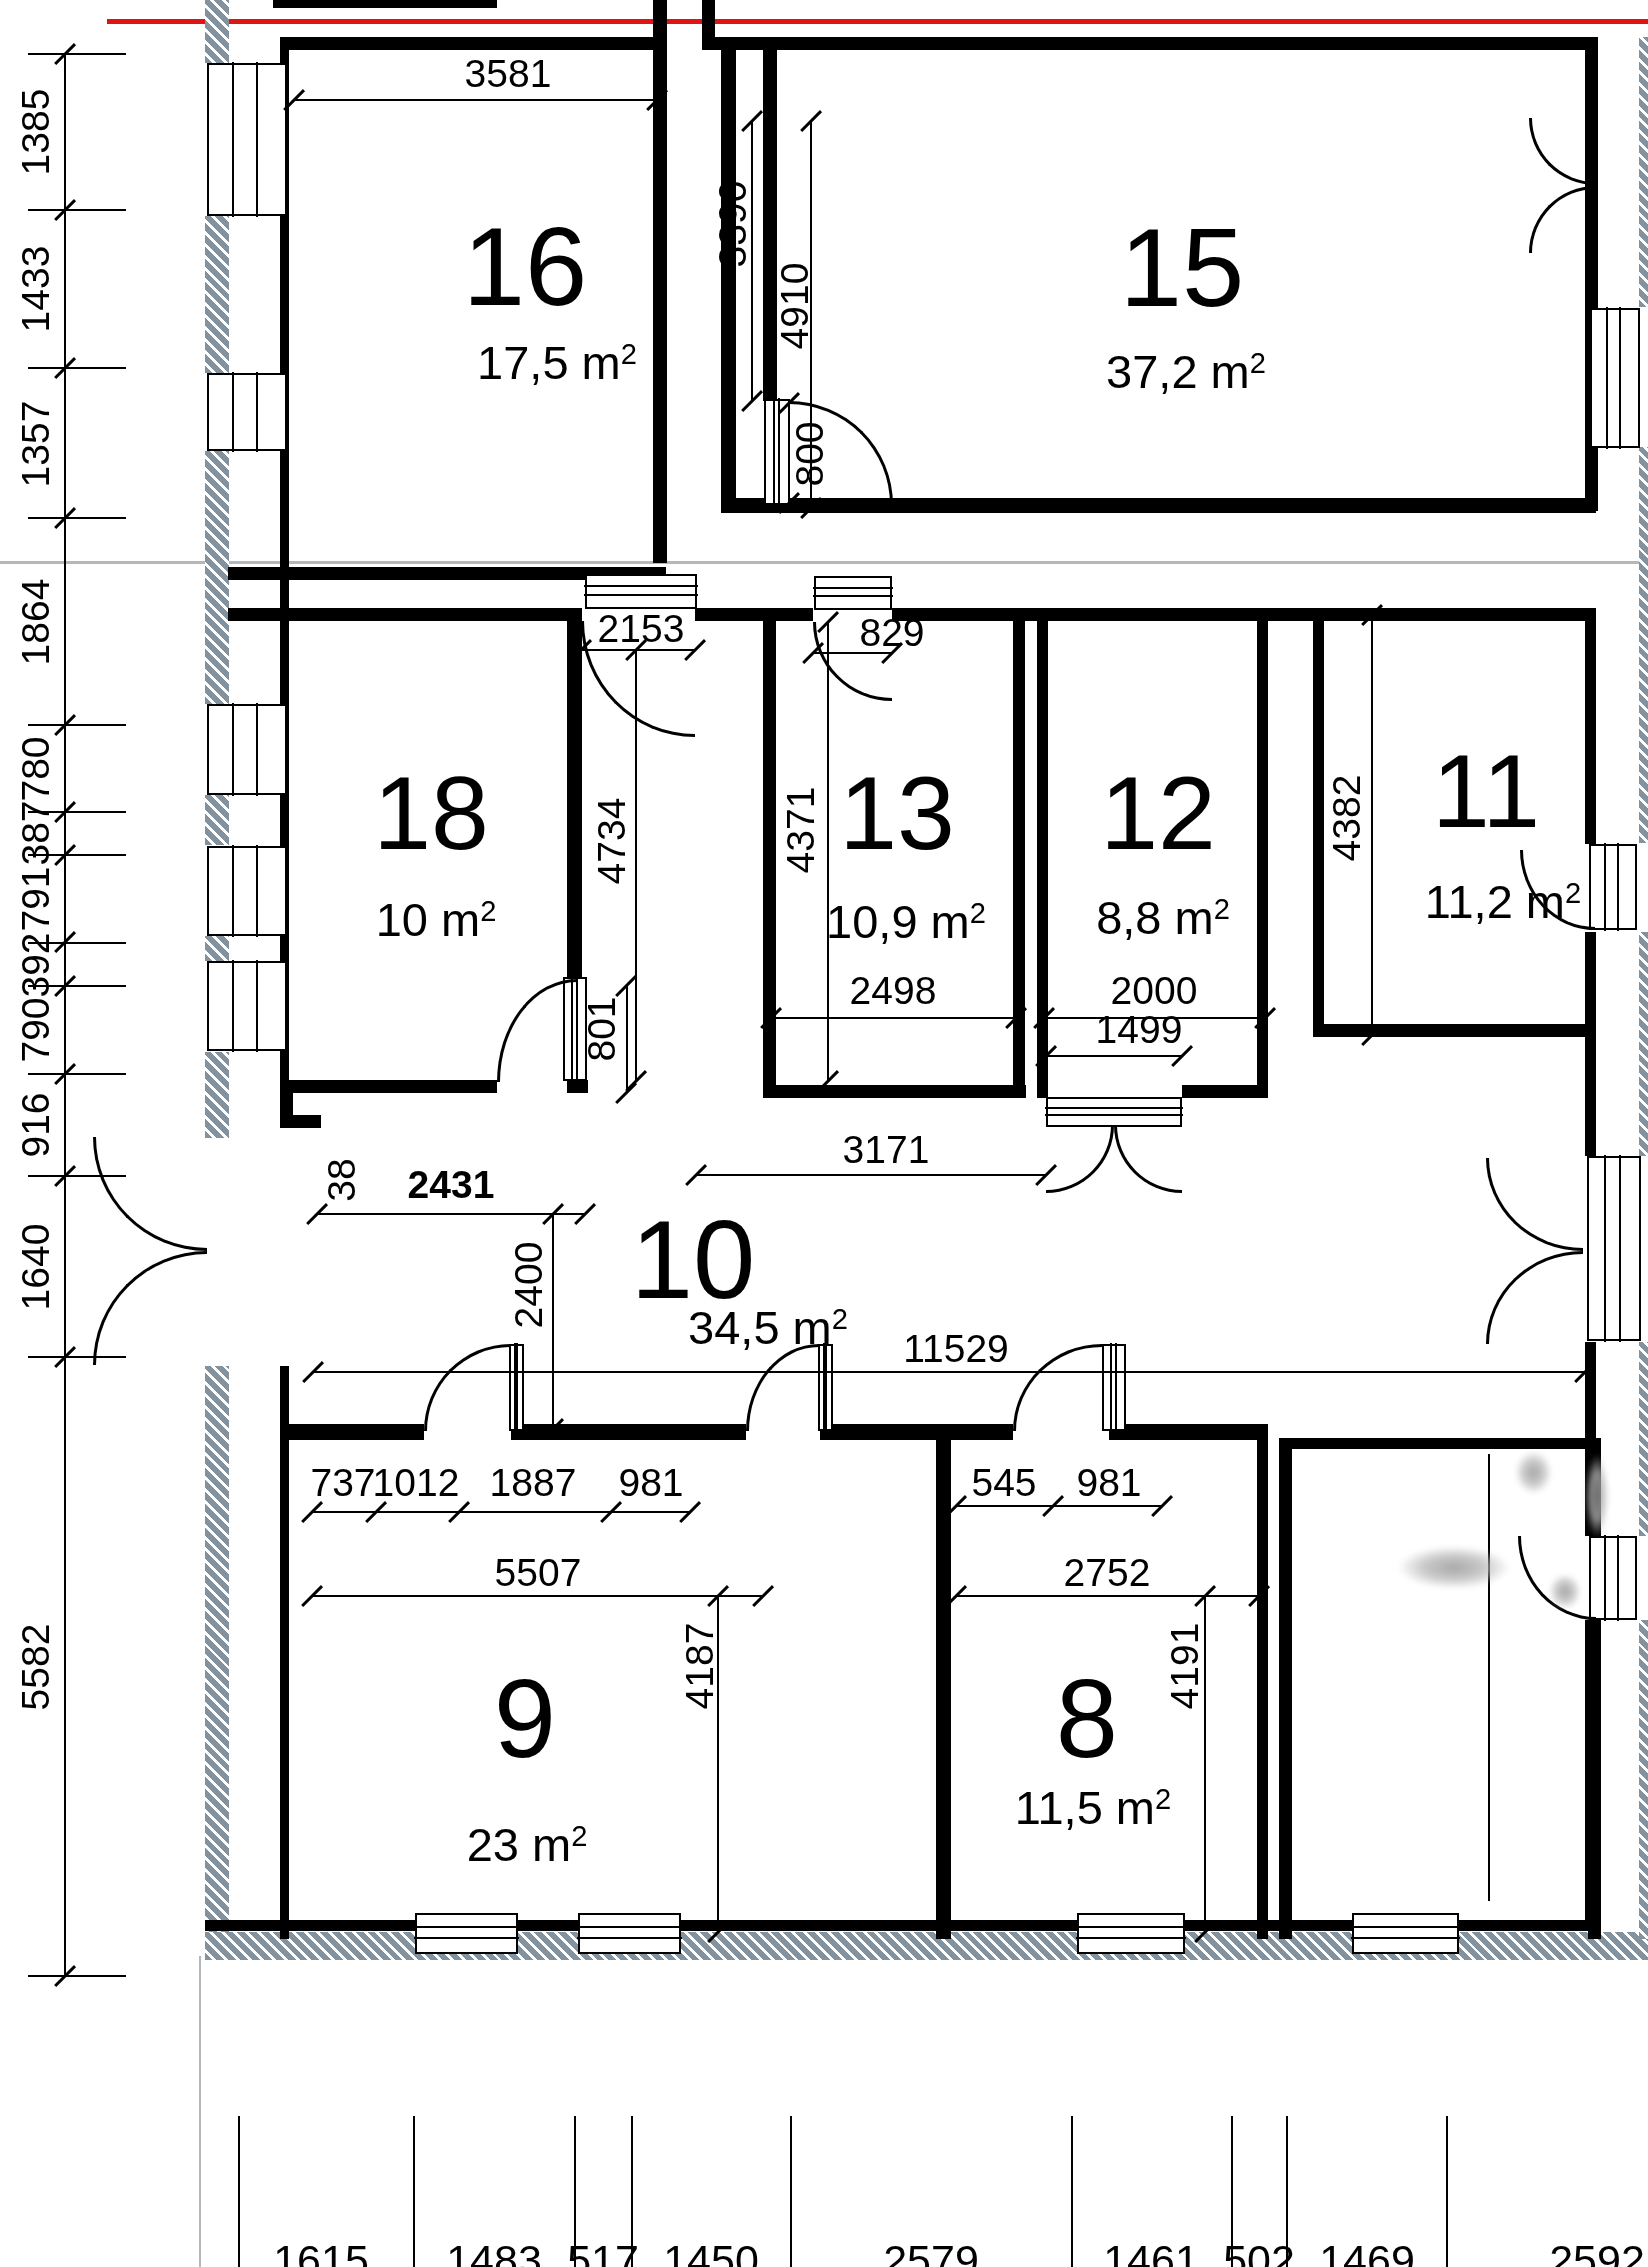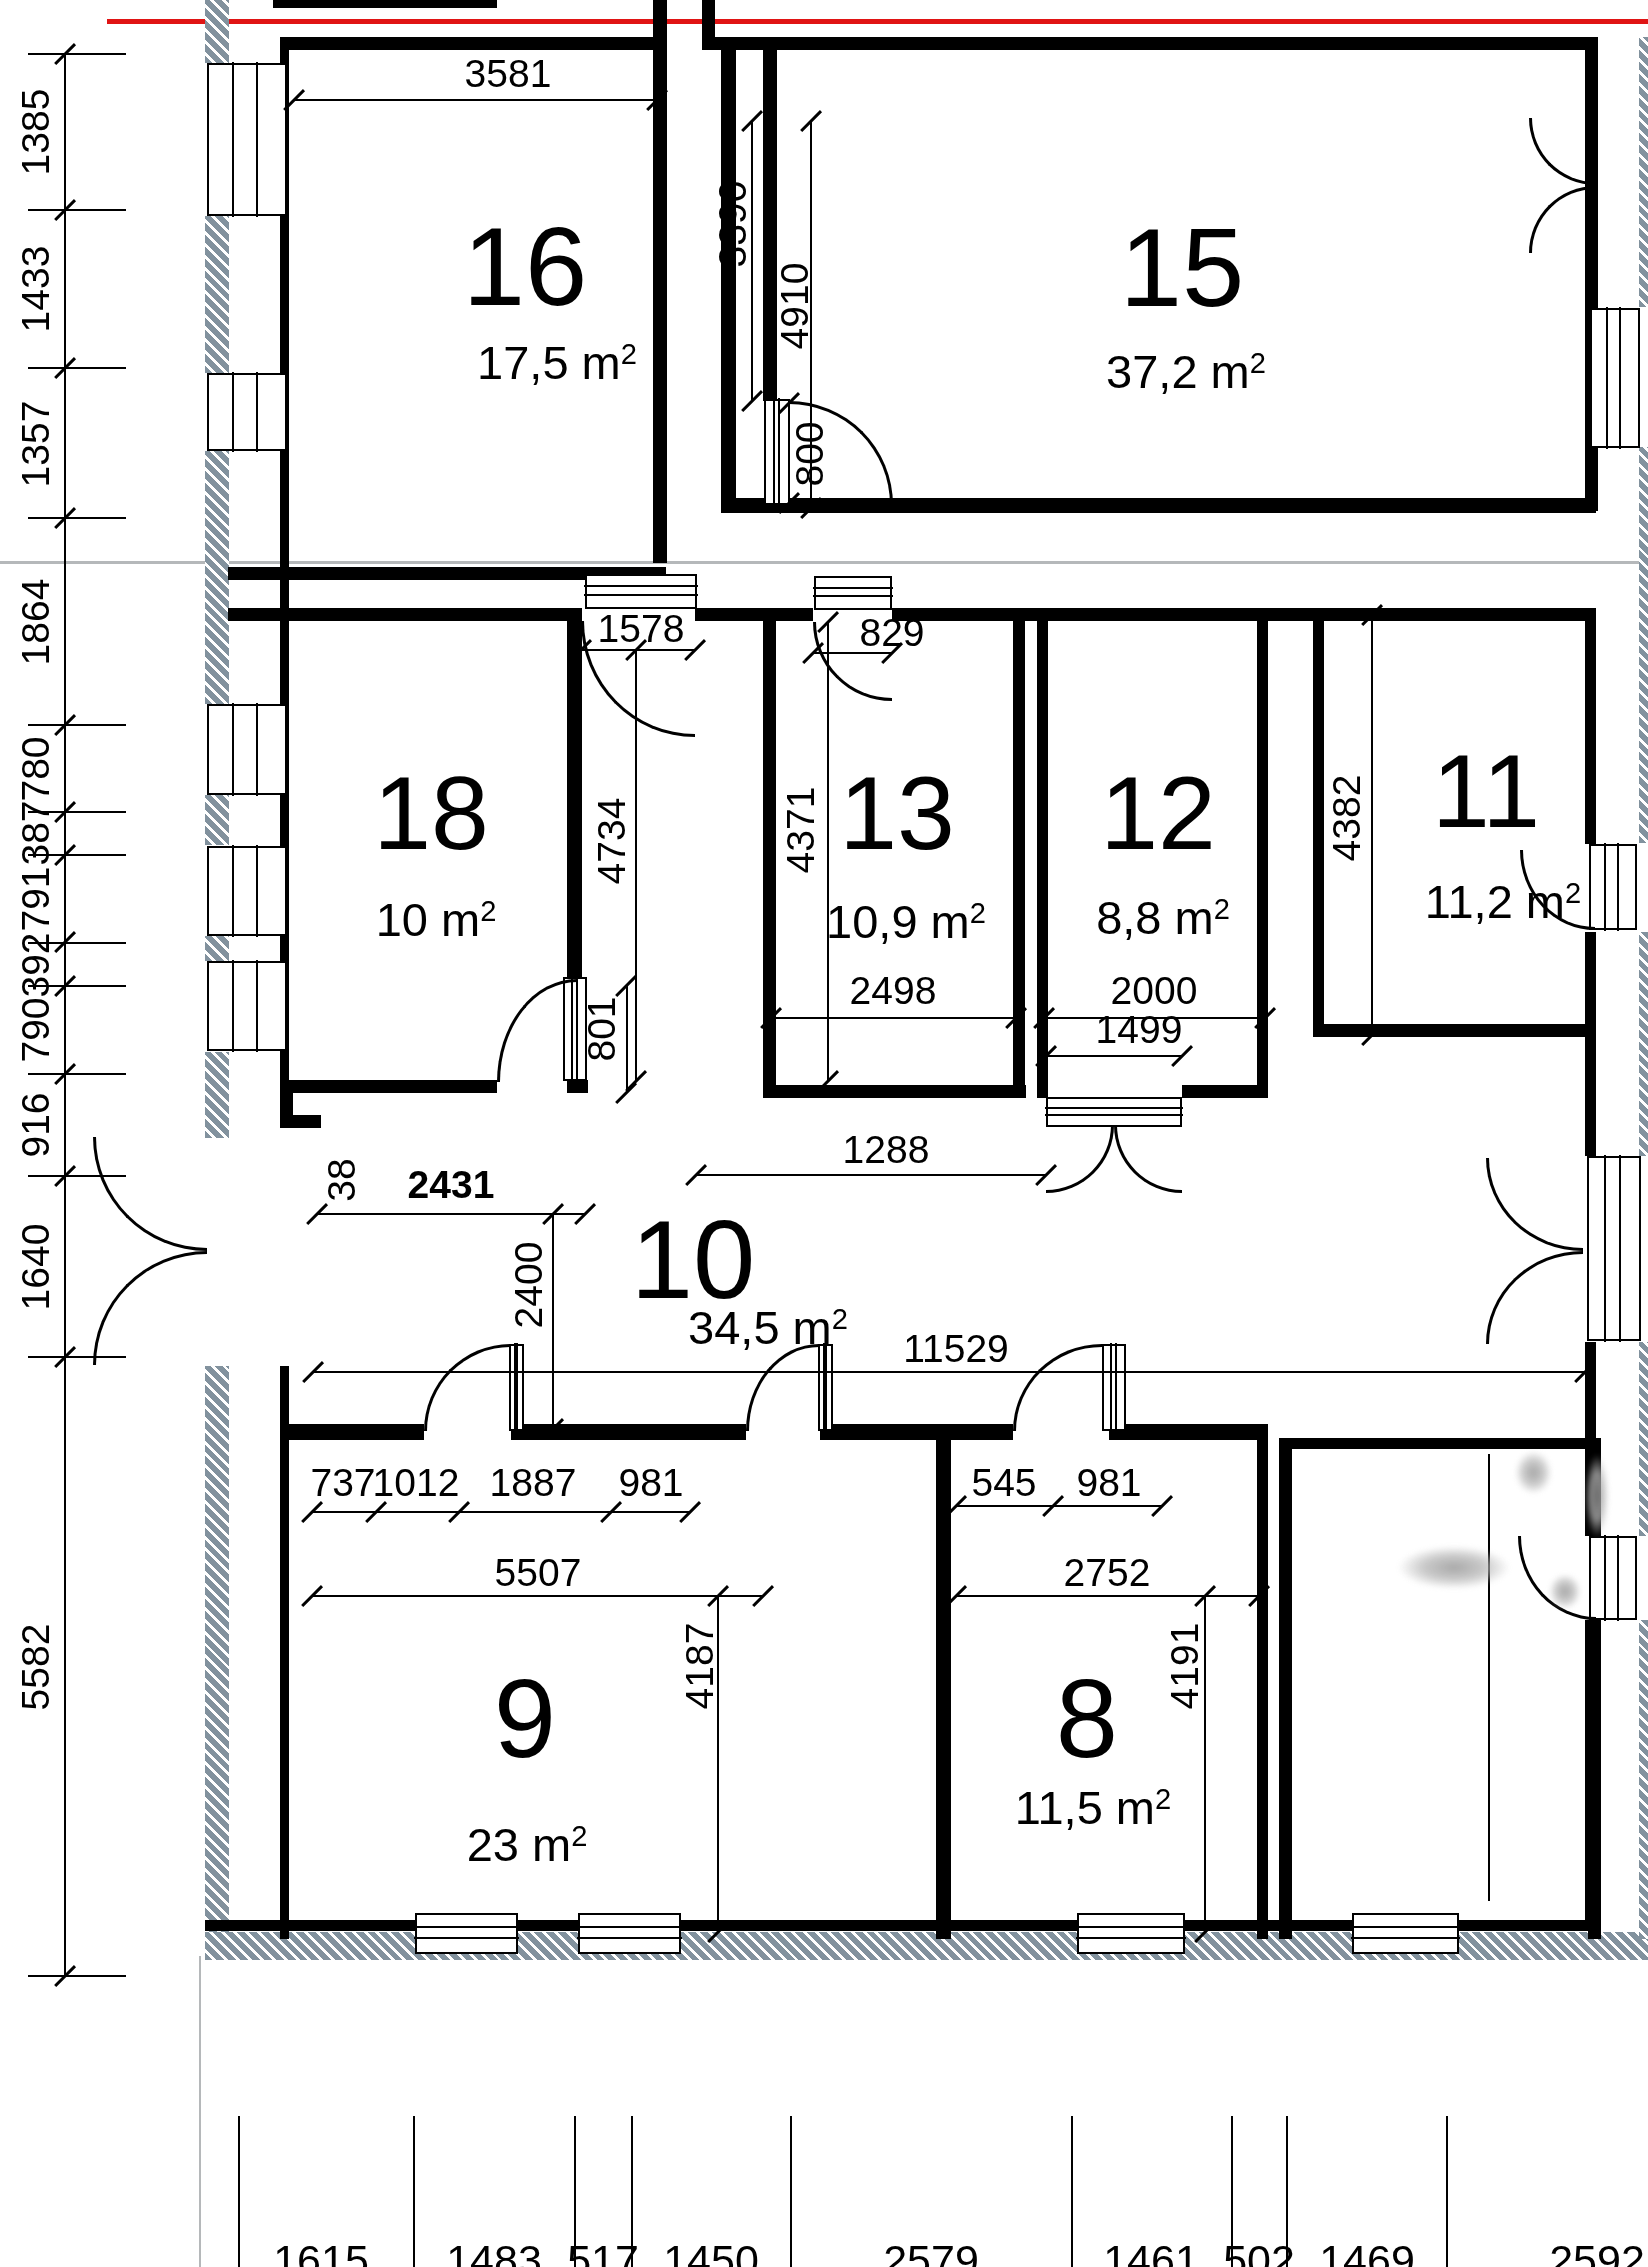--- a/index.html
+++ b/index.html
@@ -278,40 +278,40 @@
     <div class="abs tick" style="left: 789px; top: 403px;"></div>
     <div class="abs tick" style="left: 789px; top: 503px;"></div>
     <div class="abs lbl" style="left: 508px; top: 73px; font-size: 39px;">3581</div>
     <div class="abs lbl rot" style="left: 732px; top: 224px; font-size: 39px;">3390</div>
     <div class="abs lbl rot" style="left: 794px; top: 306px; font-size: 39px;">4910</div>
     <div class="abs lbl rot" style="left: 809px; top: 454px; font-size: 39px;">800</div>
     <div class="abs lbl" style="left: 525px; top: 267px; font-size: 112px;">16</div>
     <div class="abs lbl" style="left: 557px; top: 362px; font-size: 47px;">17,5 m<span class="sup">2</span></div>
     <div class="abs lbl" style="left: 1182px; top: 268px; font-size: 112px;">15</div>
     <div class="abs lbl" style="left: 1186px; top: 371px; font-size: 47px;">37,2 m<span class="sup">2</span></div>
-    <div class="abs lbl" style="left: 641px; top: 628px; font-size: 39px;">1578</div>
+    <div class="abs lbl" style="left: 641px; top: 628px; font-size: 39px;">2153</div>
     <div class="abs lbl" style="left: 865px; top: 632px; font-size: 39px; margin-left: 27px;">829</div>
     <div class="abs lbl" style="left: 431px; top: 813px; font-size: 104px;">18</div>
     <div class="abs lbl" style="left: 436px; top: 919px; font-size: 47px;">10 m<span class="sup">2</span></div>
     <div class="abs lbl rot" style="left: 611px; top: 841px; font-size: 39px;">4734</div>
     <div class="abs lbl" style="left: 897px; top: 813px; font-size: 104px;">13</div>
     <div class="abs lbl rot" style="left: 800px; top: 830px; font-size: 39px;">4371</div>
     <div class="abs lbl" style="left: 906px; top: 921px; font-size: 47px;">10,9 m<span class="sup">2</span></div>
     <div class="abs lbl" style="left: 893px; top: 990px; font-size: 39px;">2498</div>
     <div class="abs lbl" style="left: 1158px; top: 813px; font-size: 104px;">12</div>
     <div class="abs lbl" style="left: 1163px; top: 917px; font-size: 47px;">8,8 m<span class="sup">2</span></div>
     <div class="abs lbl" style="left: 1154px; top: 990px; font-size: 39px;">2000</div>
     <div class="abs lbl" style="left: 1139px; top: 1029px; font-size: 39px;">1499</div>
     <div class="abs lbl" style="left: 1486px; top: 791px; font-size: 104px;">11</div>
     <div class="abs lbl rot" style="left: 1346px; top: 818px; font-size: 39px;">4382</div>
     <div class="abs lbl" style="left: 1503px; top: 901px; font-size: 47px;">11,2 m<span class="sup">2</span></div>
     <div class="abs lbl rot" style="left: 601px; top: 1029px; font-size: 39px;">801</div>
     <div class="abs lbl rot" style="left: 341px; top: 1180px; font-size: 39px;">38</div>
     <div class="abs lbl" style="left: 451px; top: 1184px; font-size: 39px; font-weight: bold;">2431</div>
-    <div class="abs lbl" style="left: 886px; top: 1149px; font-size: 39px;">1288</div>
+    <div class="abs lbl" style="left: 886px; top: 1149px; font-size: 39px;">3171</div>
     <div class="abs lbl" style="left: 693px; top: 1260px; font-size: 112px;">10</div>
     <div class="abs lbl rot" style="left: 528px; top: 1285px; font-size: 39px;">2400</div>
     <div class="abs lbl" style="left: 768px; top: 1327px; font-size: 47px;">34,5 m<span class="sup">2</span></div>
     <div class="abs lbl" style="left: 956px; top: 1348px; font-size: 39px;">11529</div>
     <div class="abs lbl" style="left: 343px; top: 1482px; font-size: 39px;">737</div>
     <div class="abs lbl" style="left: 416px; top: 1482px; font-size: 39px;">1012</div>
     <div class="abs lbl" style="left: 533px; top: 1482px; font-size: 39px;">1887</div>
     <div class="abs lbl" style="left: 651px; top: 1482px; font-size: 39px;">981</div>
     <div class="abs lbl" style="left: 1004px; top: 1482px; font-size: 39px;">545</div>
     <div class="abs lbl" style="left: 1109px; top: 1482px; font-size: 39px;">981</div>

